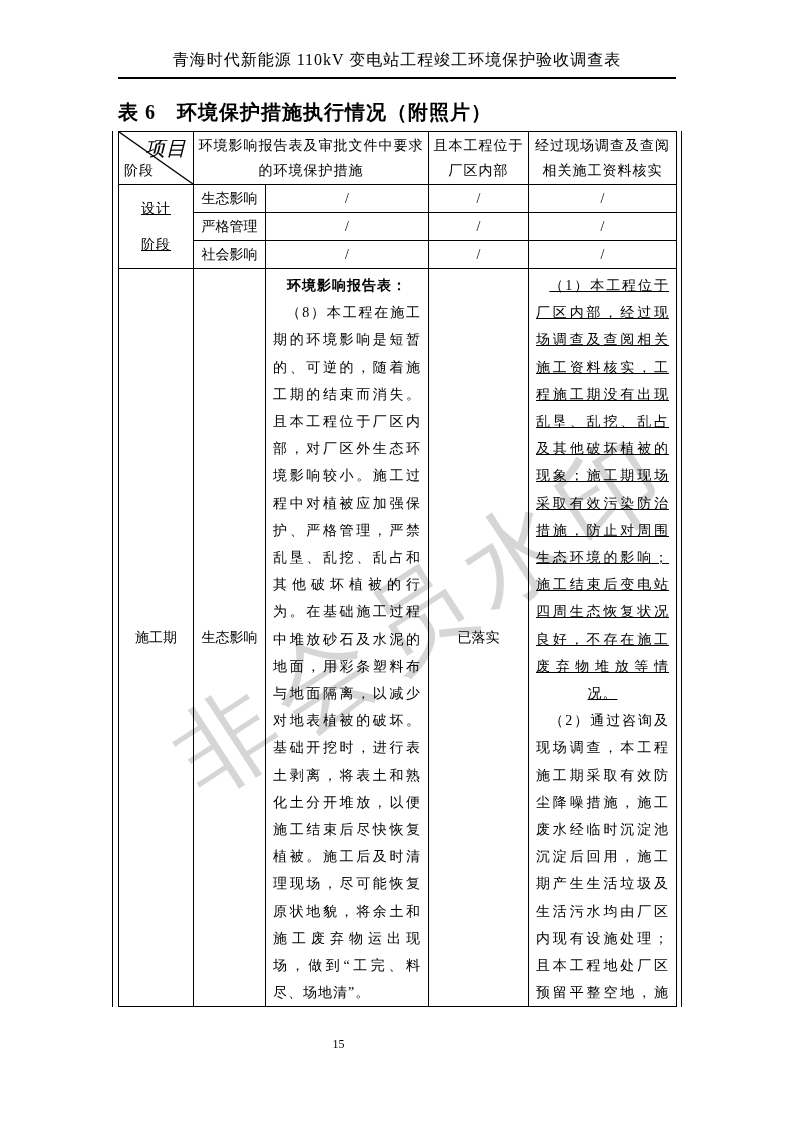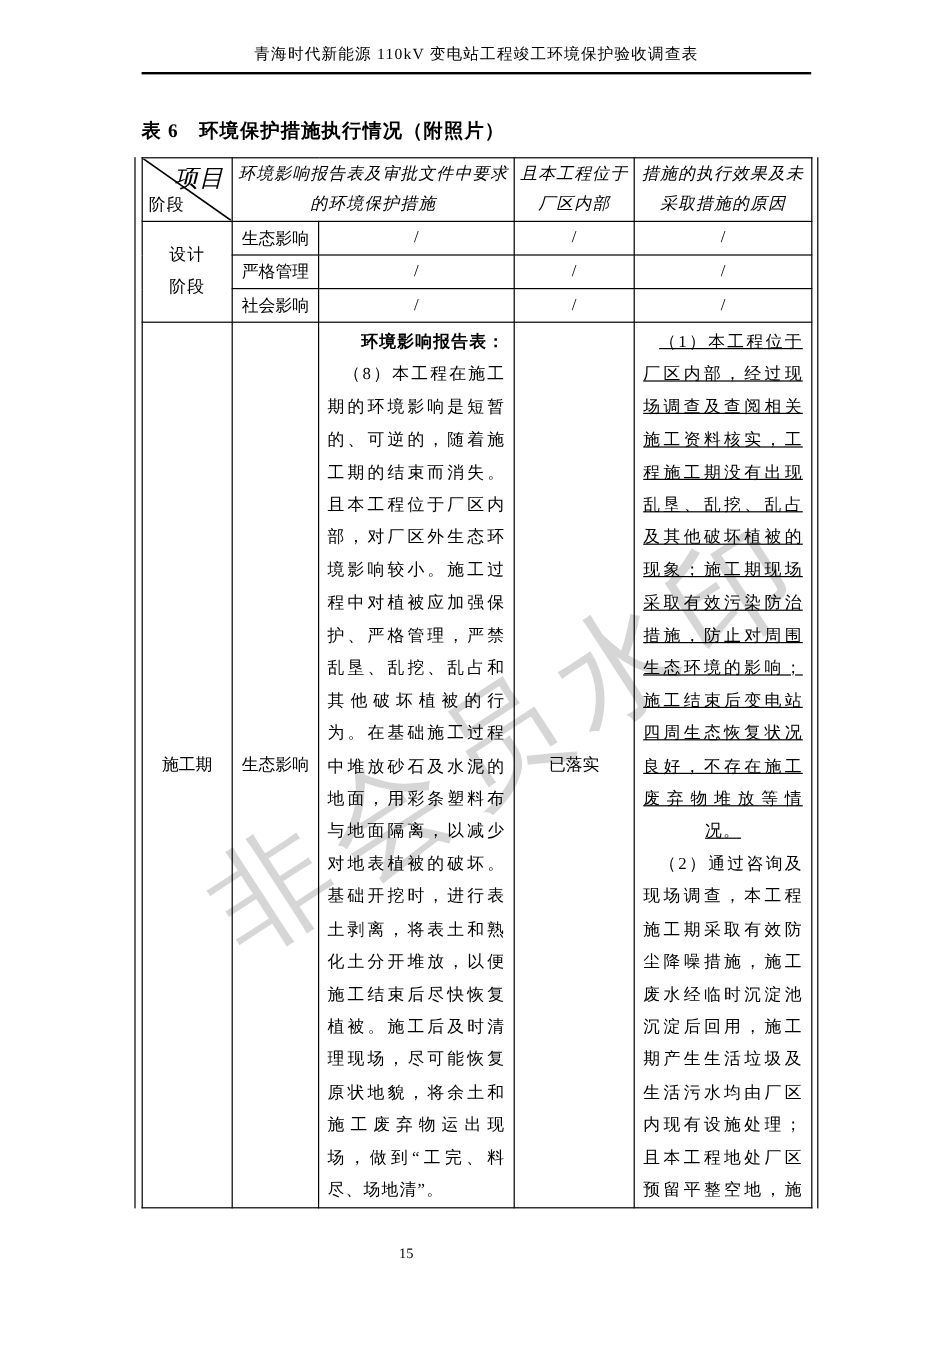--- a/index.html
+++ b/index.html
@@ -11,35 +11,35 @@
     width: 793px;
     height: 1122px;
     position: relative;
     overflow: hidden;
     font-family: "Liberation Serif", "DejaVu Serif", serif;
     color: #000;
   }
   
   .doc-header {
     position: absolute;
-    top: 36px;
+    top: 50px;
     left: 118px;
     width: 558px;
     text-align: center;
-    font-size: 13px;
+    font-size: 16px;
     letter-spacing: 1px;
     padding-bottom: 6px;
     border-bottom: 2px solid #000;
   }
   
   .doc-title {
     position: absolute;
     top: 99px;
     left: 118px;
-    font-size: 16px;
+    font-size: 20px;
     font-weight: bold;
     letter-spacing: 1px;
   }
   
   table.report {
     position: absolute;
     top: 131px;
     left: 118px;
     width: 558px;
     border-collapse: collapse;
@@ -50,45 +50,45 @@
     font-size: 14px;
     font-weight: normal;
     vertical-align: middle;
     text-align: center;
     padding: 0;
     overflow: hidden;
   }
   tr.hdr-row { height: 53px; }
   tr.design-row { height: 28px; }
   tr.big-row { height: 738px; }
-  th.hdr { line-height: 25px; letter-spacing: 1px; padding: 1px 4px; font-style: italic; }
+  th.hdr { line-height: 25px; letter-spacing: 1px; padding: 1px 4px; }
   
   td.corner {
     position: relative;
     padding: 0;
   }
   td.corner svg { position: absolute; left: 0; top: 0; width: 100%; height: 100%; }
   .corner-top { position: absolute; top: 3px; right: 6px; font-size: 20px; letter-spacing: 1px; font-style: italic; }
   .corner-bottom { position: absolute; bottom: 4px; left: 5px; font-size: 14px; letter-spacing: 1px; }
-  .stage-cell { white-space: pre-line; line-height: 26px; letter-spacing: 1px; }
+  .stage-cell { white-space: pre-line; line-height: 36px; letter-spacing: 1px; text-decoration: underline; }
   .slash-cell { font-size: 14px; }
   
   td.longtext { vertical-align: top; }
   .longtext-inner {
     height: 732px;
     overflow: hidden;
     padding: 1px 7px 0 7px;
     text-align: justify;
     text-justify: inter-character;
     line-height: 27.2px;
     letter-spacing: 1px;
   }
   .longtext-inner p { margin: 0; }
   .longtext-inner p.indented { text-indent: 0.95em; }
-  .longtext-inner p.bold-head { font-weight: bold; text-align: right; }
+  .longtext-inner p.bold-head { font-weight: bold; text-align: center; }
   .longtext-inner p.center-last { text-align-last: center; text-decoration: underline; }
   
   .outer-line {
     position: absolute;
     top: 131px;
     height: 876px;
     width: 0;
     border-left: 1.5px solid #000;
   }
   .outer-line.left { left: 112px; }
@@ -138,21 +138,21 @@
       <tr class="hdr-row">
     <td class="corner" colspan="1">
       <svg viewBox="0 0 75 53" preserveAspectRatio="none">
         <line x1="0" y1="0" x2="75" y2="53" stroke="#000" stroke-width="1.4"></line>
       </svg>
       <span class="corner-top">项目</span>
       <span class="corner-bottom">阶段</span>
     </td>
     <th class="hdr" colspan="2">环境影响报告表及审批文件中要求的环境保护措施</th>
     <th class="hdr">且本工程位于厂区内部</th>
-    <th class="hdr">措施的执行效果及未采取措施的原因</th>
+    <th class="hdr">经过现场调查及查阅相关施工资料核实</th>
   </tr>
 
   <tr class="design-row">
     <td class="stage-cell" rowspan="3">设计
 阶段</td>
     <td>生态影响</td>
     <td class="slash-cell">/</td>
     <td class="slash-cell">/</td>
     <td class="slash-cell">/</td>
   </tr>

